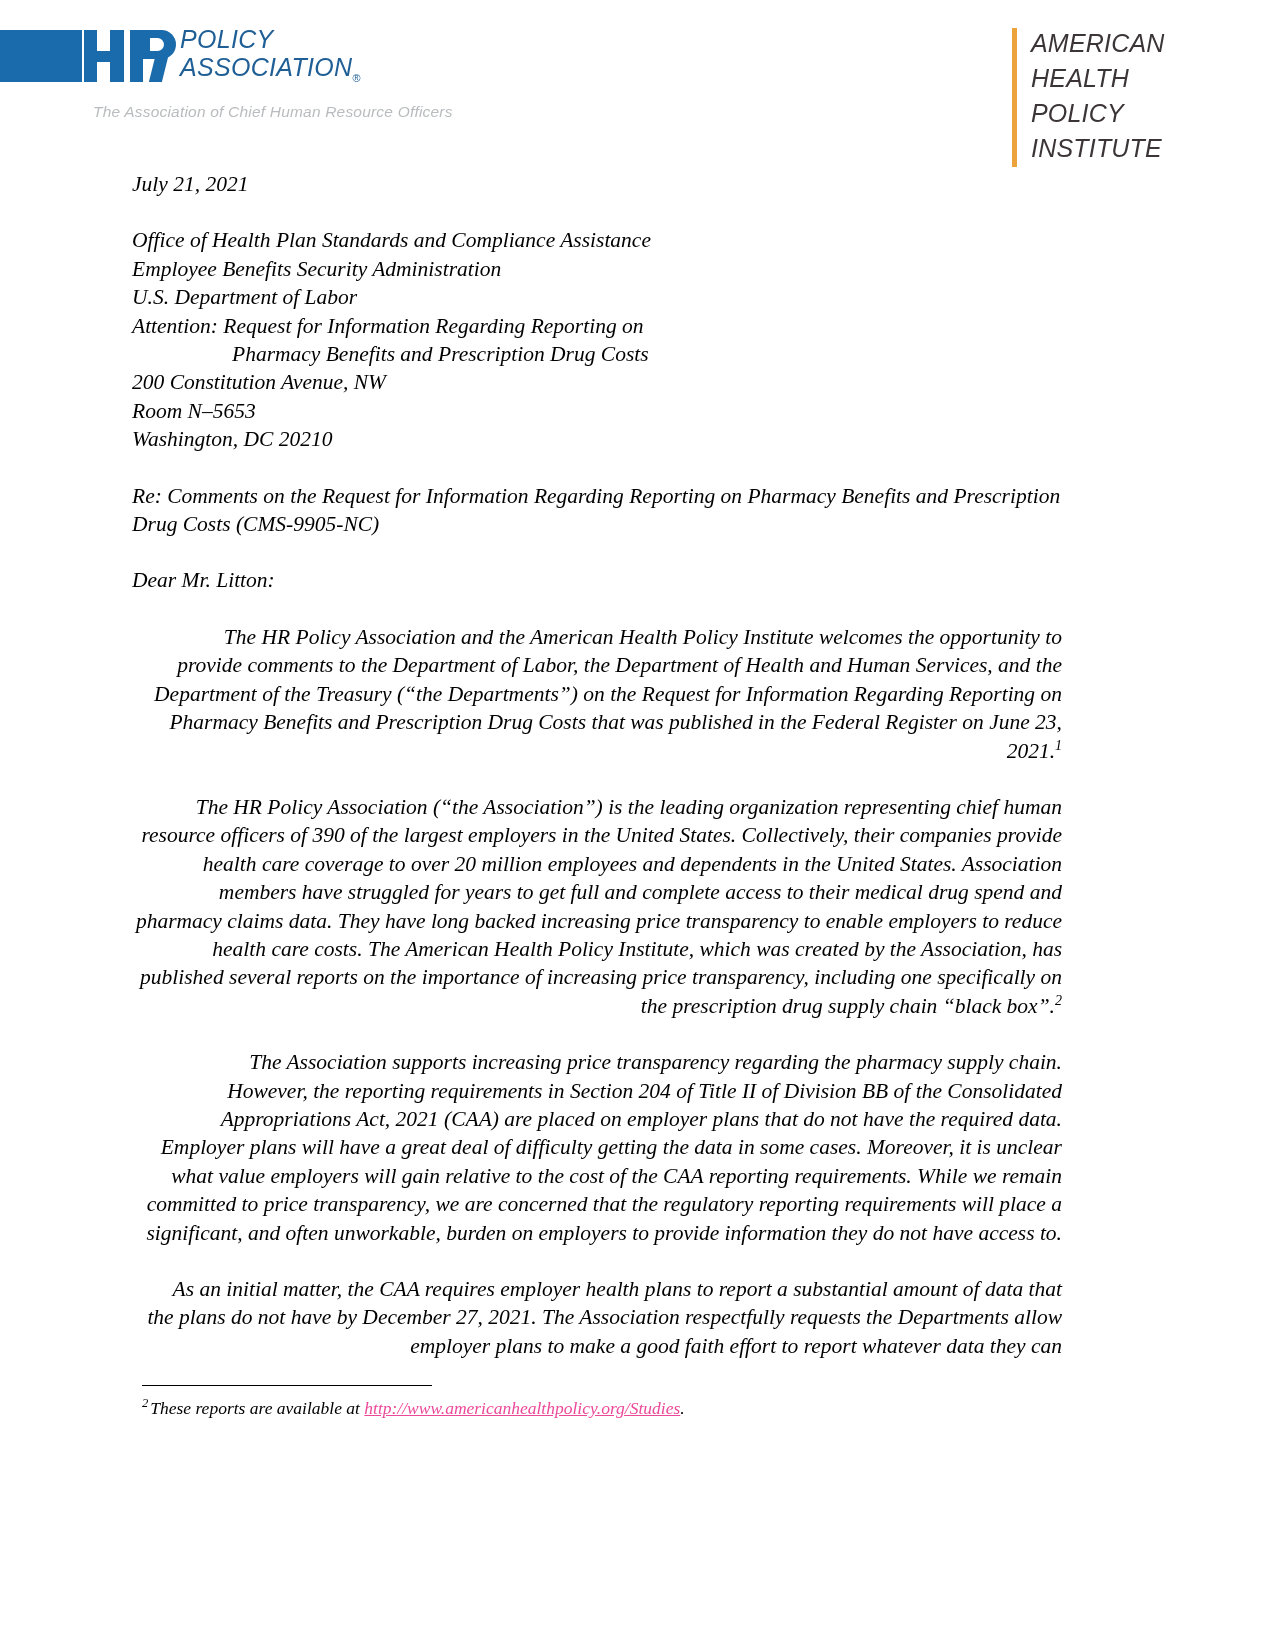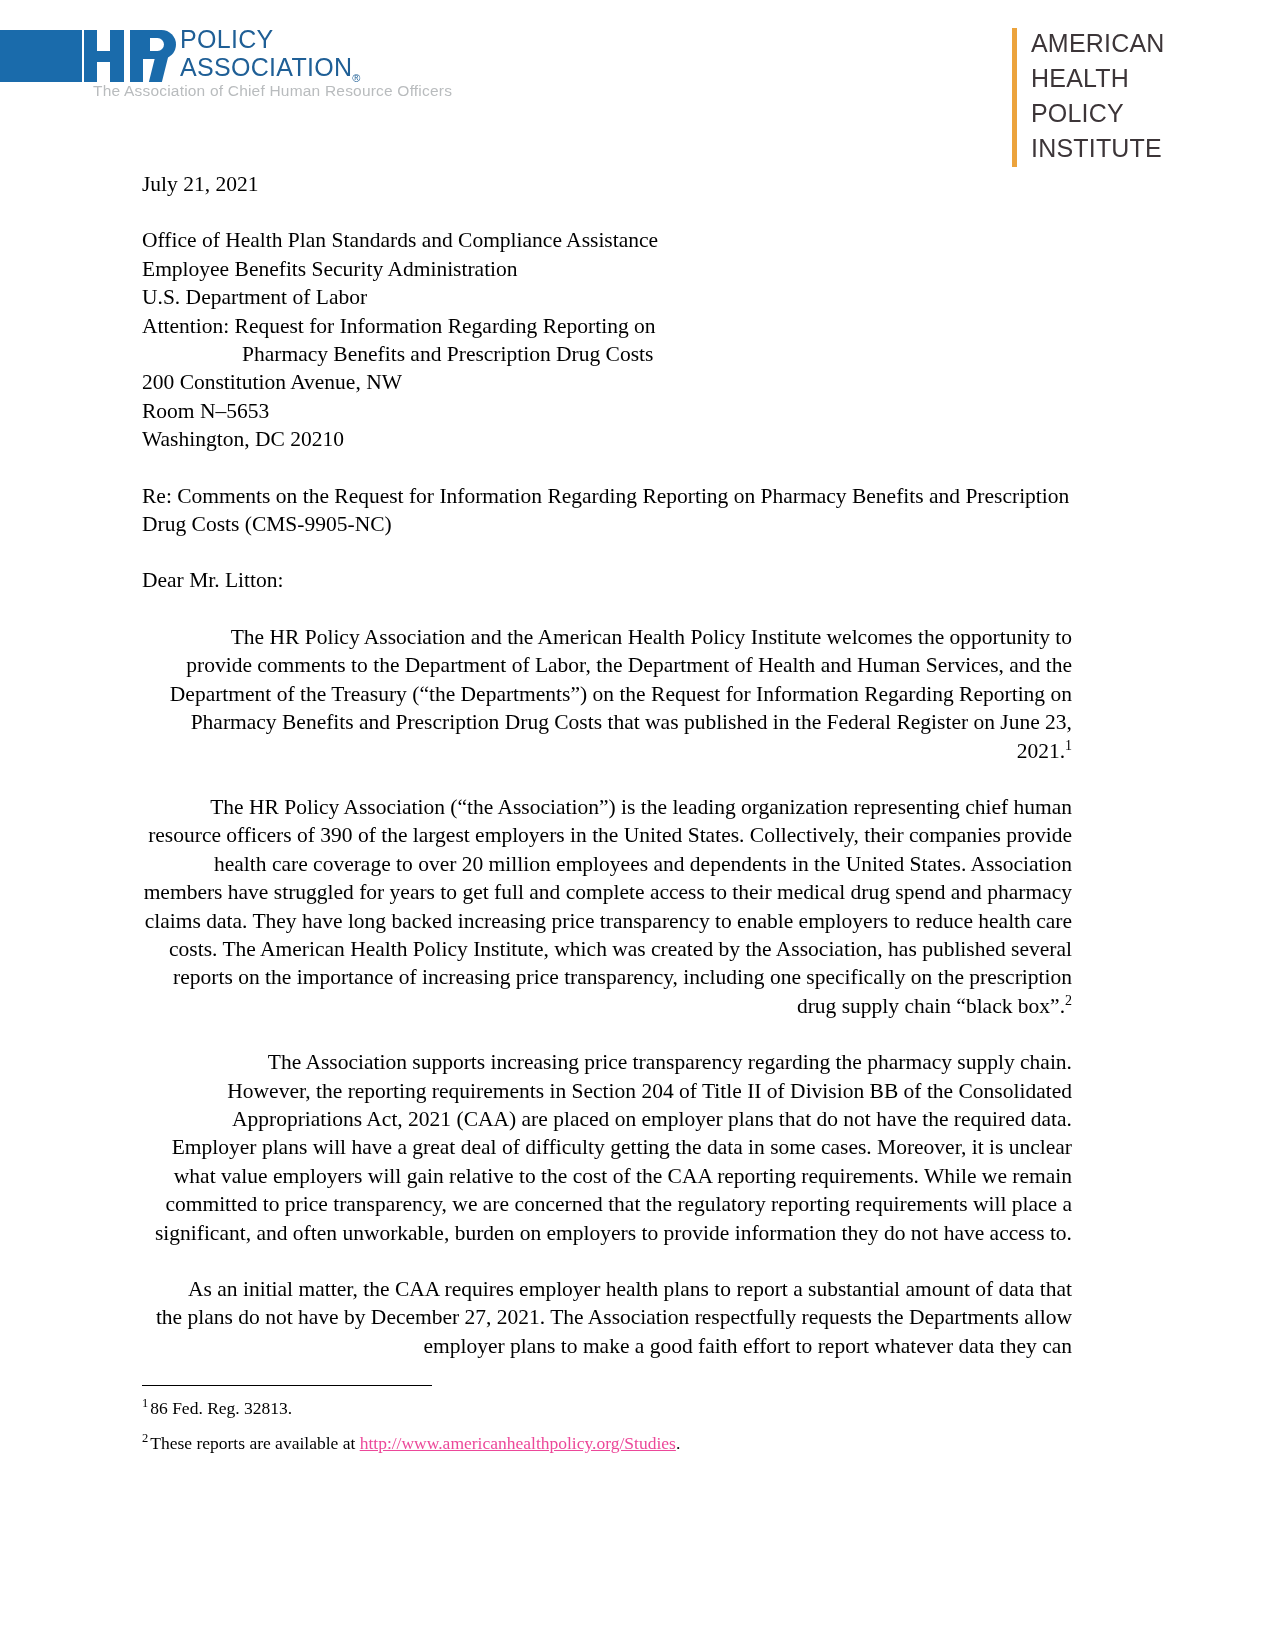--- a/index.html
+++ b/index.html
@@ -11,20 +11,21 @@
     font-family: "Liberation Serif", "DejaVu Serif", serif;
     color: #000000;
   }
   .page {
     position: relative;
     width: 1275px;
     height: 1649px;
     background: #ffffff;
     overflow: hidden;
     box-sizing: border-box;
+    font-style: italic;
   }
 
   
   .letterhead {
     position: absolute;
     top: 0;
     left: 0;
     width: 1275px;
     height: 175px;
   }
@@ -132,21 +133,21 @@
     margin-top: 3px;
     white-space: nowrap;
   }
   .hrpa-words .reg {
     font-size: 11px;
     vertical-align: sub;
   }
   .hrpa-tagline {
     position: absolute;
     left: 93px;
-    top: 58px;
+    top: 79px;
     font-family: "Liberation Sans", "DejaVu Sans", sans-serif;
     font-size: 15.5px;
     color: #b9bcbe;
     letter-spacing: 0.2px;
     white-space: nowrap;
   }
 
   
   .ahpi-logo {
     position: absolute;
@@ -171,21 +172,21 @@
     font-size: 25px;
     line-height: 35px;
     color: #3c3538;
     letter-spacing: 0.2px;
     white-space: nowrap;
   }
 
   
   .content {
     position: absolute;
-    left: 142px;
+    left: 132px;
     top: 170px;
     width: 930px;
     font-size: 21.5px;
     line-height: 28.4px;
   }
   .block {
     margin: 0;
   }
   .spacer-sm { height: 28px; }
   .spacer-md { height: 28px; }
@@ -312,22 +313,19 @@
     <p class="para">The Association supports increasing price transparency regarding the pharmacy supply chain.  However, the reporting requirements in Section 204 of Title II of Division BB of the Consolidated Appropriations Act, 2021 (CAA) are placed on employer plans that do not have the required data.  Employer plans will have a great deal of difficulty getting the data in some cases.  Moreover, it is unclear what value employers will gain relative to the cost of the CAA reporting requirements.  While we remain committed to price transparency, we are concerned that the regulatory reporting requirements will place a significant, and often unworkable, burden on employers to provide information they do not have access to.</p>
 
     <div class="gap"></div>
 
     <p class="para">As an initial matter, the CAA requires employer health plans to report a substantial amount of data that the plans do not have by December 27, 2021.  The Association respectfully requests the Departments allow employer plans to make a good faith effort to report whatever data they can</p>
   </div>
 
   <div class="footnotes">
     <div class="fn-rule"></div>
 
-    <div class="fn-item">
-      <sup>1</sup><span>86 Fed. Reg. 32813.</span>
-    </div>
 
     <div class="fn-item">
       <sup>2</sup><span>These reports are available at </span><span class="fn-link">http://www.americanhealthpolicy.org/Studies</span><span>.</span>
     </div>
   </div>
 
 </div>
 
 </body></html>

